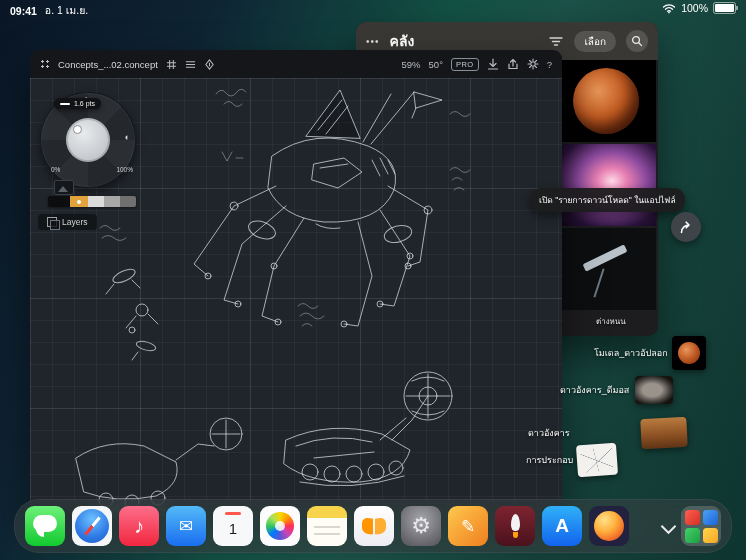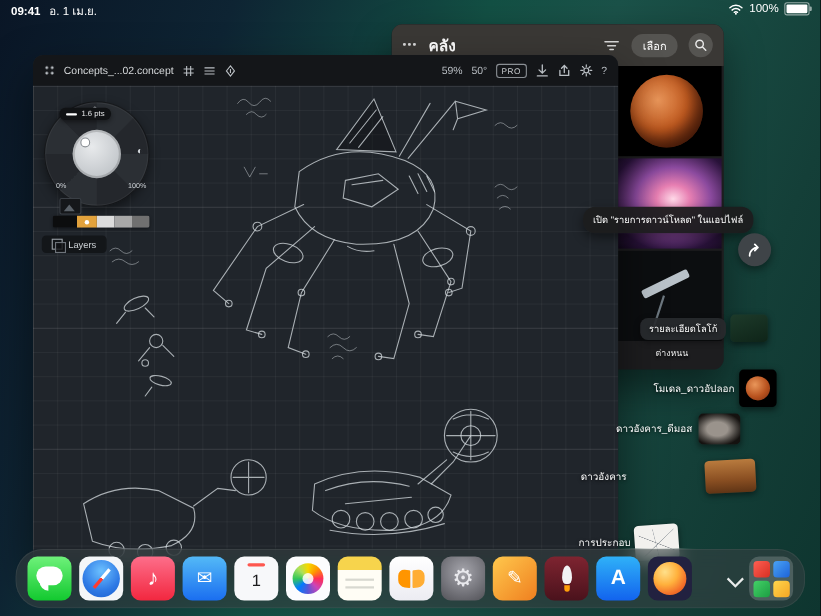--- a/index.html
+++ b/index.html
@@ -96,21 +96,21 @@
   
   .drag-item{position:absolute;display:flex;align-items:center;gap:4px;z-index:35;color:#fff}
   .dlabel{font-size:9px;text-shadow:0 1px 3px rgba(0,0,0,.75);white-space:nowrap}
   .drag-item.pill .dlabel{background:rgba(40,42,46,.92);padding:3px 8px;border-radius:7px;font-size:8.5px;box-shadow:0 2px 6px rgba(0,0,0,.4)}
   .di1{left:592px;top:248px}
   .di2{left:582px;top:286px}
   .di2 .dlabel{background:rgba(104,120,133,.92)}
   .di3{left:594px;top:336px}
   .di4{left:560px;top:376px;gap:6px}
   .di5{left:528px;top:418px;gap:71px}
-  .di6{left:526px;top:477px;}
+  .di6{left:526px;top:444px;}
   .dthumb{display:block;border-radius:4px;box-shadow:0 2px 6px rgba(0,0,0,.5);flex:none}
   .card-blue{width:30px;height:21px;background:linear-gradient(135deg,#e8eef5 0 40%,#7fa8d9 40% 70%,#2c5f9e 70%);transform:rotate(-6deg)}
   .card-green{width:34px;height:25px;background:linear-gradient(160deg,#1d3a2a,#0e2418)}
   .mars-thumb{width:34px;height:34px;background:#000;position:relative;overflow:hidden}
   .mars-thumb::after{content:"";position:absolute;left:6px;top:6px;width:22px;height:22px;border-radius:50%;background:radial-gradient(circle at 38% 35%,#e9965a,#b9531f 55%,#7c2e10)}
   .rock-thumb{width:38px;height:28px;background:radial-gradient(ellipse at 45% 50%,#9a938c 0 32%,#4a4642 58%,#151210 78%)}
   .terrain-thumb{width:46px;height:30px;background:linear-gradient(180deg,#b97b3e,#8a4f22 60%,#5f3415);transform:rotate(-3deg)}
   .sketch-thumb{width:40px;height:32px;background:#f2f1ee;position:relative;transform:rotate(-4deg)}
   .sketch-thumb::after{content:"";position:absolute;inset:4px;
     background:linear-gradient(25deg,transparent 47%,#8a8f94 48%,transparent 50%),
@@ -388,24 +388,20 @@
     <span class="sp"></span>
     <div class="chev"></div>
     <div class="app recents">
       <span class="mini r1"></span>
         <span class="mini r2"></span>
         <span class="mini r3"></span>
         <span class="mini r4"></span>
     </div>
   </div>
 
-    <div class="drag-item di2 pill">
-      <span class="dlabel">รายละเอียดโลโก้</span>
-      <span class="dthumb card-green"></span>
-    </div>
     <div class="drag-item di3">
       <span class="dlabel">โมเดล_ดาวอัปลอก</span>
       <span class="dthumb mars-thumb"></span>
     </div>
     <div class="drag-item di4">
       <span class="dlabel">ดาวอังคาร_ดีมอส</span>
       <span class="dthumb rock-thumb"></span>
     </div>
     <div class="drag-item di5">
       <span class="dlabel">ดาวอังคาร</span>

